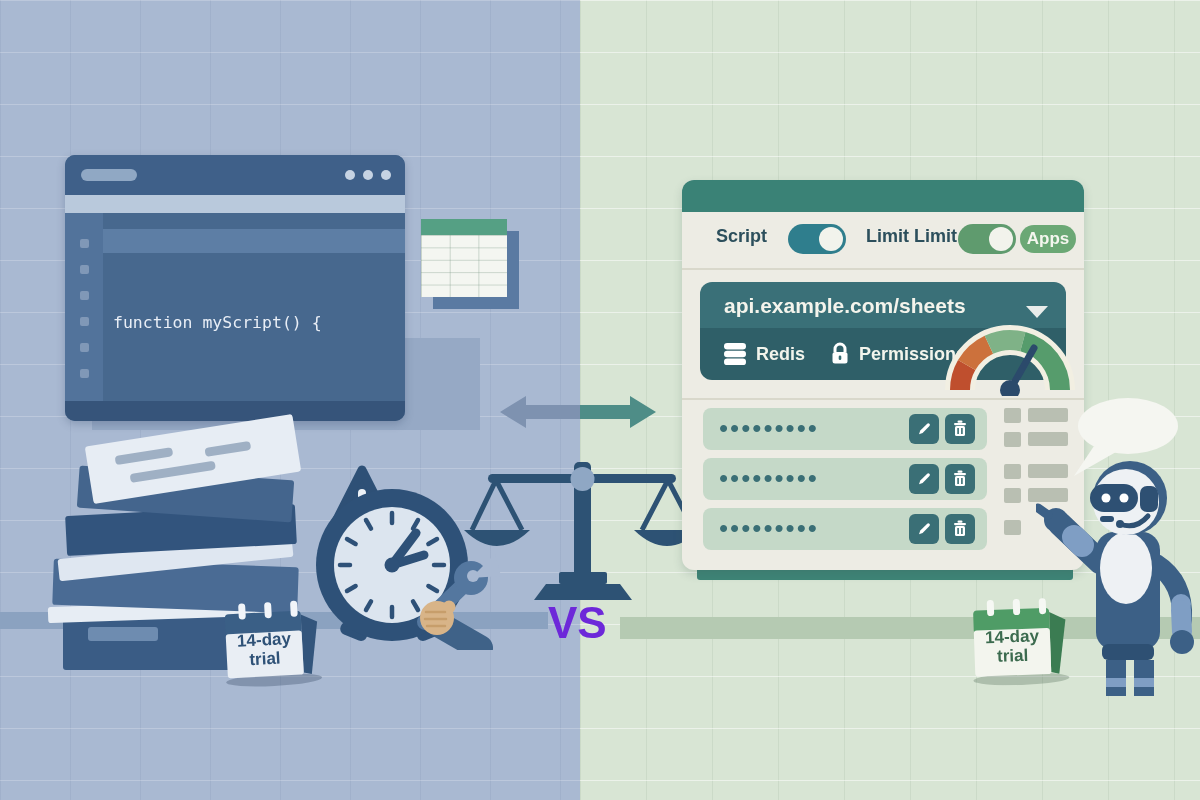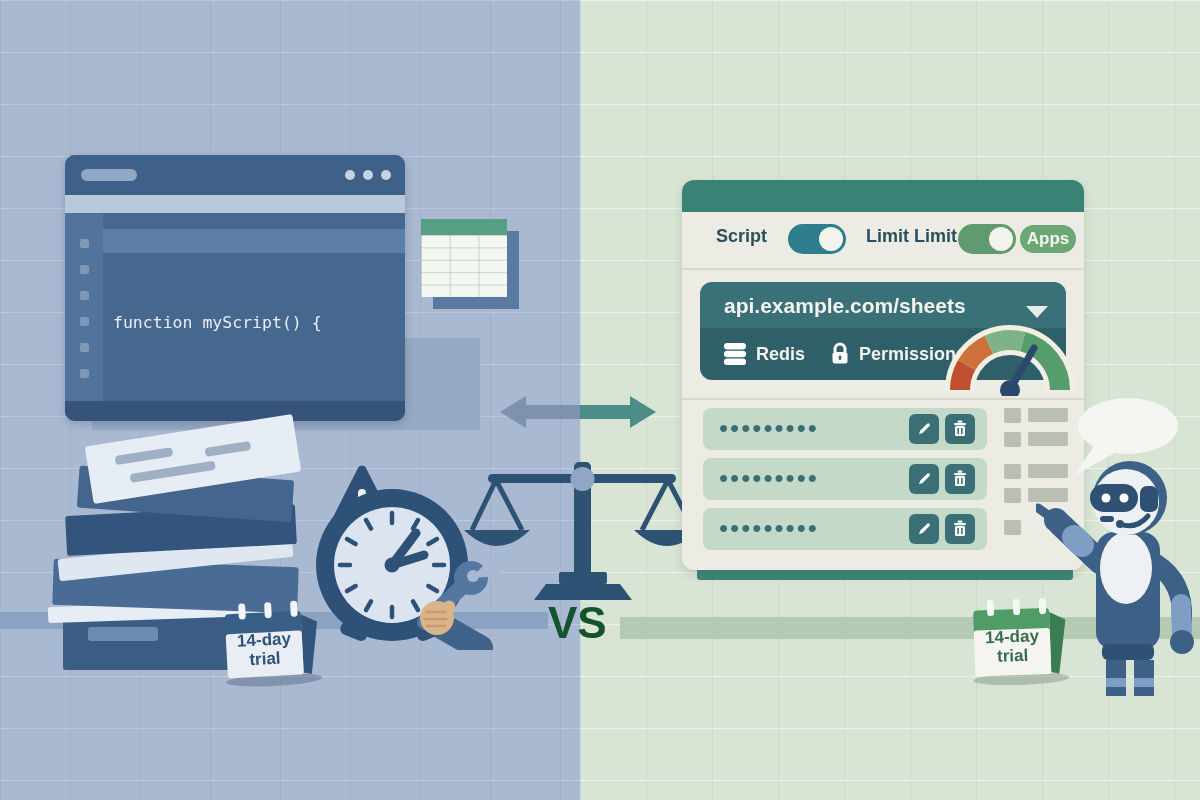--- a/index.html
+++ b/index.html
@@ -60,21 +60,21 @@
   .bk4{left:40px;top:122px;width:235px;height:22px;background:#dfe7f1;transform:rotate(-6deg);}
   .bk5{left:48px;top:85px;width:230px;height:40px;background:#32547d;transform:rotate(-3deg);}
   .bk6{left:60px;top:48px;width:215px;height:42px;background:#44658d;transform:rotate(4deg);}
   .bk7{left:70px;top:5px;width:210px;height:58px;background:#e7edf4;transform:rotate(-9deg);}
   .bk7 i{position:absolute;border-radius:4px;background:#9fb0c4;}
   .bk7 .l1{left:28px;top:14px;width:58px;height:9px;}
   .bk7 .l2{left:118px;top:20px;width:46px;height:9px;}
   .bk7 .l3{left:40px;top:34px;width:86px;height:9px;}
 
   
-  .vs-label{left:548px;top:598px;font-size:44px;font-weight:800;color:#14532d;}
+  .vs-label{left:548px;top:598px;font-size:44px;font-weight:800;color:#6d28d9;}
 
   
   .dash-shadow{left:697px;top:566px;width:376px;height:14px;background:#3e8477;border-radius:3px;}
   .dash{left:682px;top:180px;width:402px;height:390px;border-radius:12px;background:#edece4;
         box-shadow:0 4px 10px rgba(60,90,80,.2);}
   .dash-header{left:0;top:0;width:402px;height:32px;background:#3a8276;border-radius:12px 12px 0 0;}
   .tgl-label{font-size:18px;font-weight:800;color:#2c4f5c;}
   .toggle{width:58px;height:30px;border-radius:15px;}
   .toggle .knob{position:absolute;right:3px;top:3px;width:24px;height:24px;border-radius:50%;background:#f2f3ec;}
   .toggle-teal{background:#2f7e8d;}

